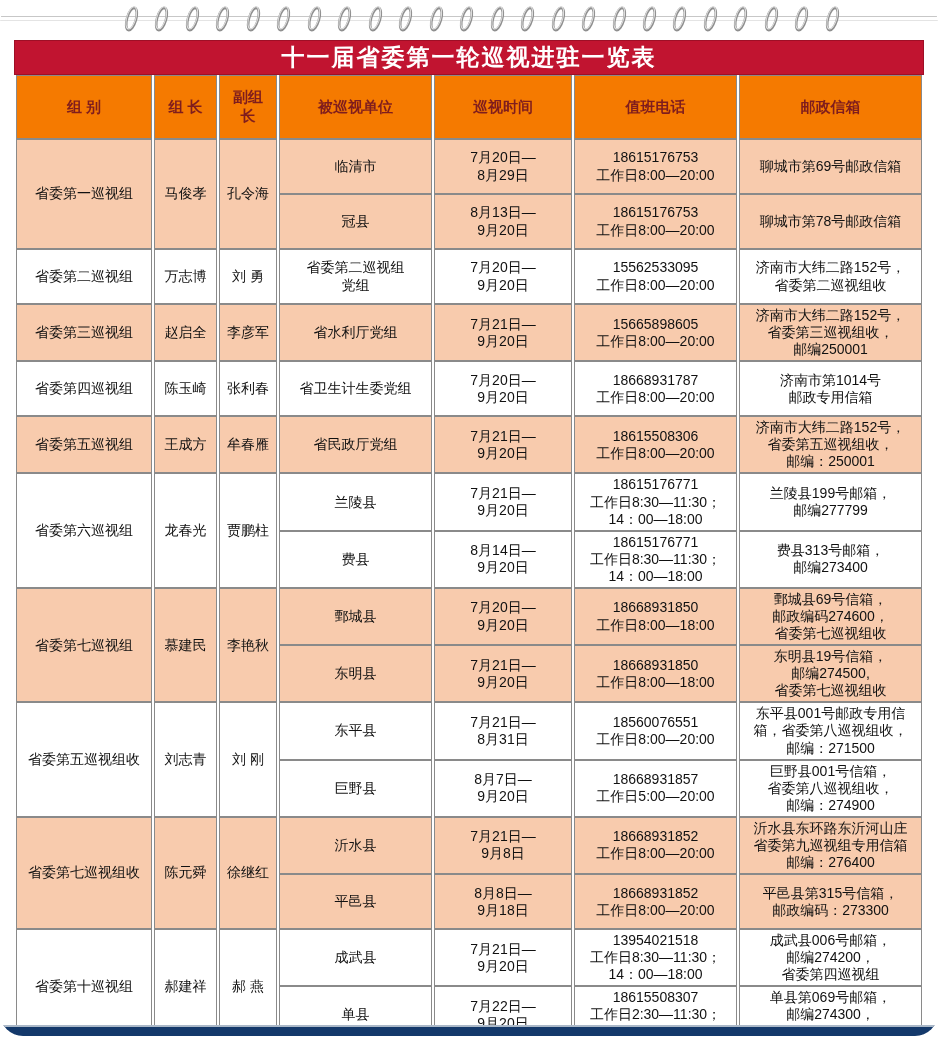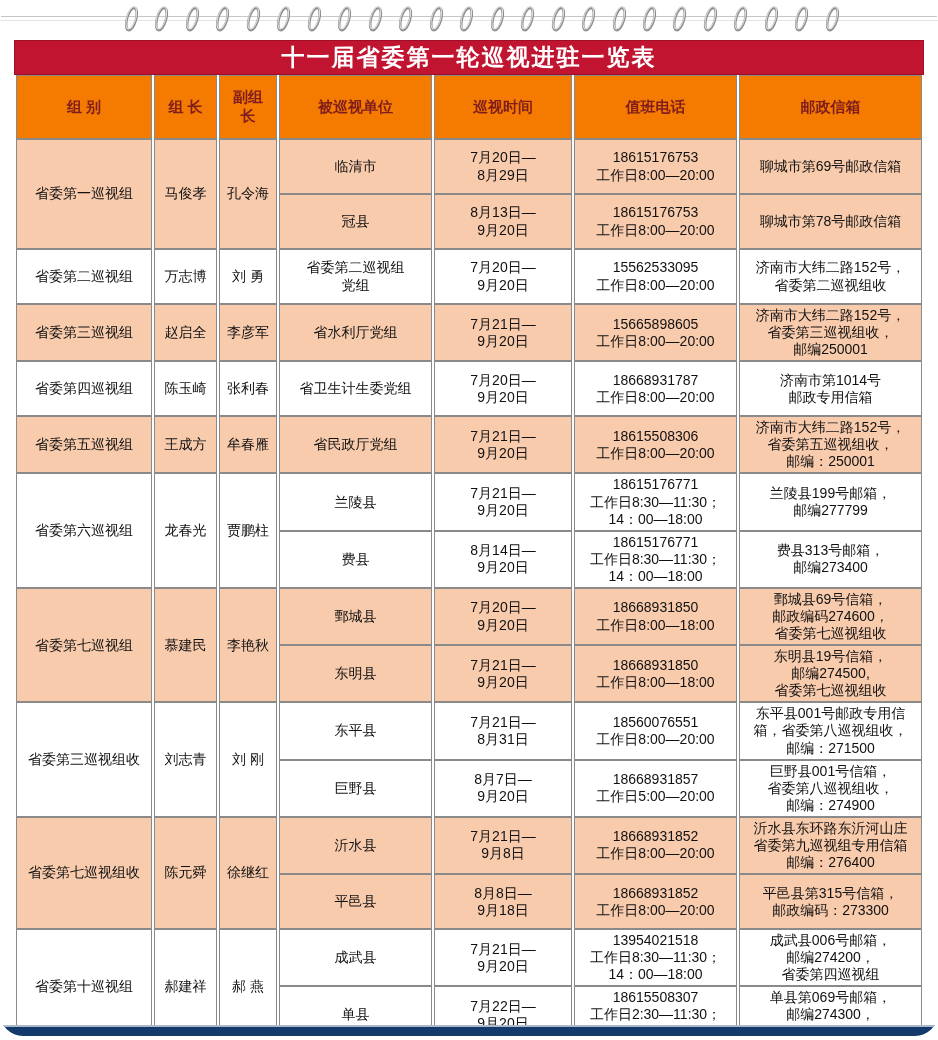--- a/index.html
+++ b/index.html
@@ -272,21 +272,21 @@
           <td class="shade">东明县</td>
           <td class="shade">7月21日—
 9月20日</td>
           <td class="phone shade">18668931850
 工作日8:00—18:00</td>
           <td class="shade">东明县19号信箱，
 邮编274500,
 省委第七巡视组收</td>
         </tr>
         <tr class="sub">
-          <td rowspan="2">省委第三巡视组收</td>
+          <td rowspan="2">省委第五巡视组收</td>
           <td rowspan="2">刘志青</td>
           <td rowspan="2">刘 刚</td>
           <td>东平县</td>
           <td>7月21日—
 8月31日</td>
           <td class="phone">18560076551
 工作日8:00—20:00</td>
           <td>东平县001号邮政专用信
 箱，省委第八巡视组收，
 邮编：271500</td>

